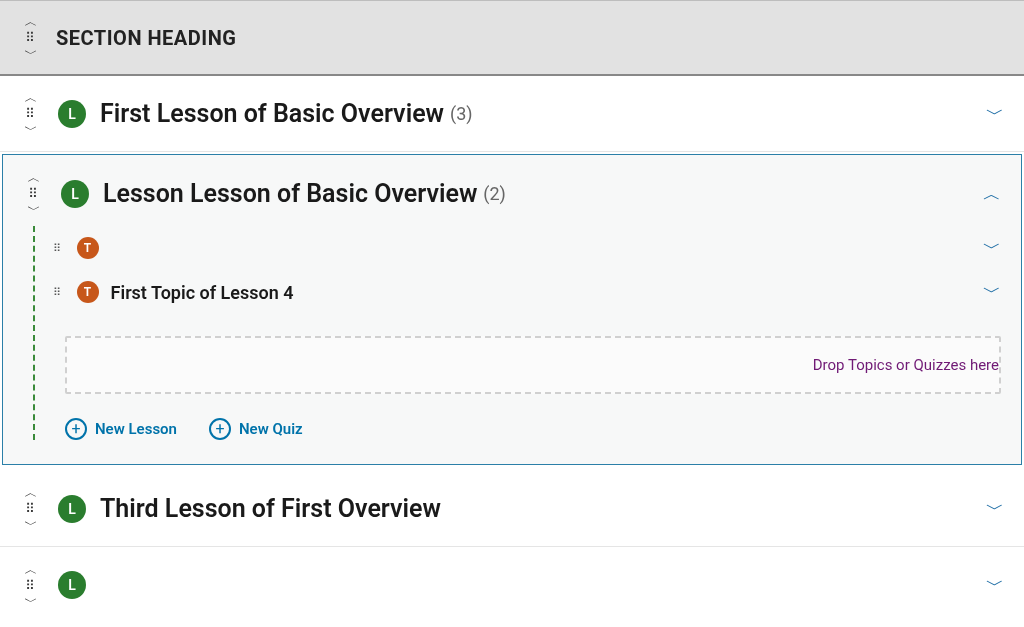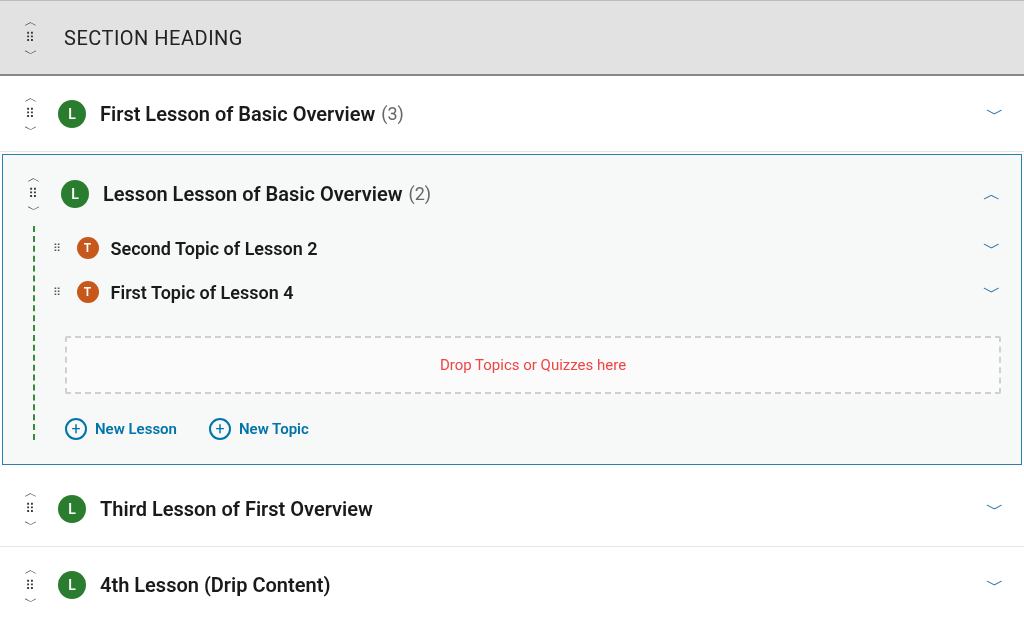--- a/index.html
+++ b/index.html
@@ -39,44 +39,44 @@
     cursor: grab;
     line-height: 1;
   }
   .section-heading-row {
     background: #e2e2e2;
     border-top: 1px solid #bdbdbd;
     border-bottom: 2px solid #888;
   }
   .section-heading-text {
     font-size: 20px;
-    font-weight: 400;
+    font-weight: 700;
     letter-spacing: 0.5px;
-    margin-left: 16px;
+    margin-left: 8px;
     color: #222;
     text-align: right;
   }
   .badge {
     width: 28px;
     height: 28px;
     border-radius: 50%;
     display: inline-flex;
     align-items: center;
     justify-content: center;
     font-size: 14px;
     font-weight: 600;
     color: #fff;
     flex-shrink: 0;
     margin-left: 10px;
     margin-right: 14px;
   }
   .badge-green { background: #2a7d2e; }
   .badge-orange { background: #c7571a; width: 22px; height: 22px; font-size: 12px; margin-right: 12px; }
   .lesson-title {
-    font-size: 20px;
+    font-size: 25px;
     font-weight: 600;
     color: #1a1a1a;
   }
   .lesson-count {
     font-size: 18px;
     color: #666;
     margin-left: 6px;
   }
   .right-chev {
     margin-left: auto;
@@ -112,22 +112,22 @@
     padding: 10px 0 10px 8px;
   }
   .topic-title {
     font-size: 18px;
     font-weight: 600;
     color: #1a1a1a;
   }
   .drop-zone {
     border: 2px dashed #d0d0d0;
     border-radius: 2px;
-    text-align: center;
-    color: #ef4444;
+    text-align: right;
+    color: #701a75;
     font-size: 15px;
     padding: 18px 0;
     margin: 22px 0 18px 20px;
     background: #fbfbfb;
   }
   .action-row {
     display: flex;
     gap: 32px;
     padding: 6px 0 0 20px;
   }
@@ -196,41 +196,40 @@
     <span class="lesson-title">Lesson Lesson of Basic Overview</span>
     <span class="lesson-count">(2)</span>
     <span class="right-chev">︿</span>
   </div>
   <div class="expanded-body">
     <div class="tree-line"></div>
 
     <div class="topic-row">
       <span class="small-drag">⠿</span>
       <span class="badge badge-orange">T</span>
-      <span class="topic-title">Second Topic of Lesson 2</span>
       <span class="right-chev">﹀</span>
     </div>
 
     <div class="topic-row">
       <span class="small-drag">⠿</span>
       <span class="badge badge-orange">T</span>
       <span class="topic-title">First Topic of Lesson 4</span>
       <span class="right-chev">﹀</span>
     </div>
 
     <div class="drop-zone">Drop Topics or Quizzes here</div>
 
     <div class="action-row">
       <span class="action-btn">
         <span class="plus-circle">+</span>
         <span>New Lesson</span>
       </span>
       <span class="action-btn">
         <span class="plus-circle">+</span>
-        <span>New Topic</span>
+        <span>New Quiz</span>
       </span>
     </div>
   </div>
 </div>
 
 <div class="row">
   <div class="handle-col">
     <span class="chev-up">︿</span>
     <span class="drag-handle">⠿</span>
     <span class="chev-down">﹀</span>
@@ -241,16 +240,15 @@
   <span class="right-chev">﹀</span>
 </div>
 
 <div class="row" style="border-bottom:none">
   <div class="handle-col">
     <span class="chev-up">︿</span>
     <span class="drag-handle">⠿</span>
     <span class="chev-down">﹀</span>
   </div>
   <span class="badge badge-green">L</span>
-  <span class="lesson-title">4th Lesson (Drip Content)</span>
   <span class="lesson-count"></span>
   <span class="right-chev">﹀</span>
 </div>
 
 </body></html>

